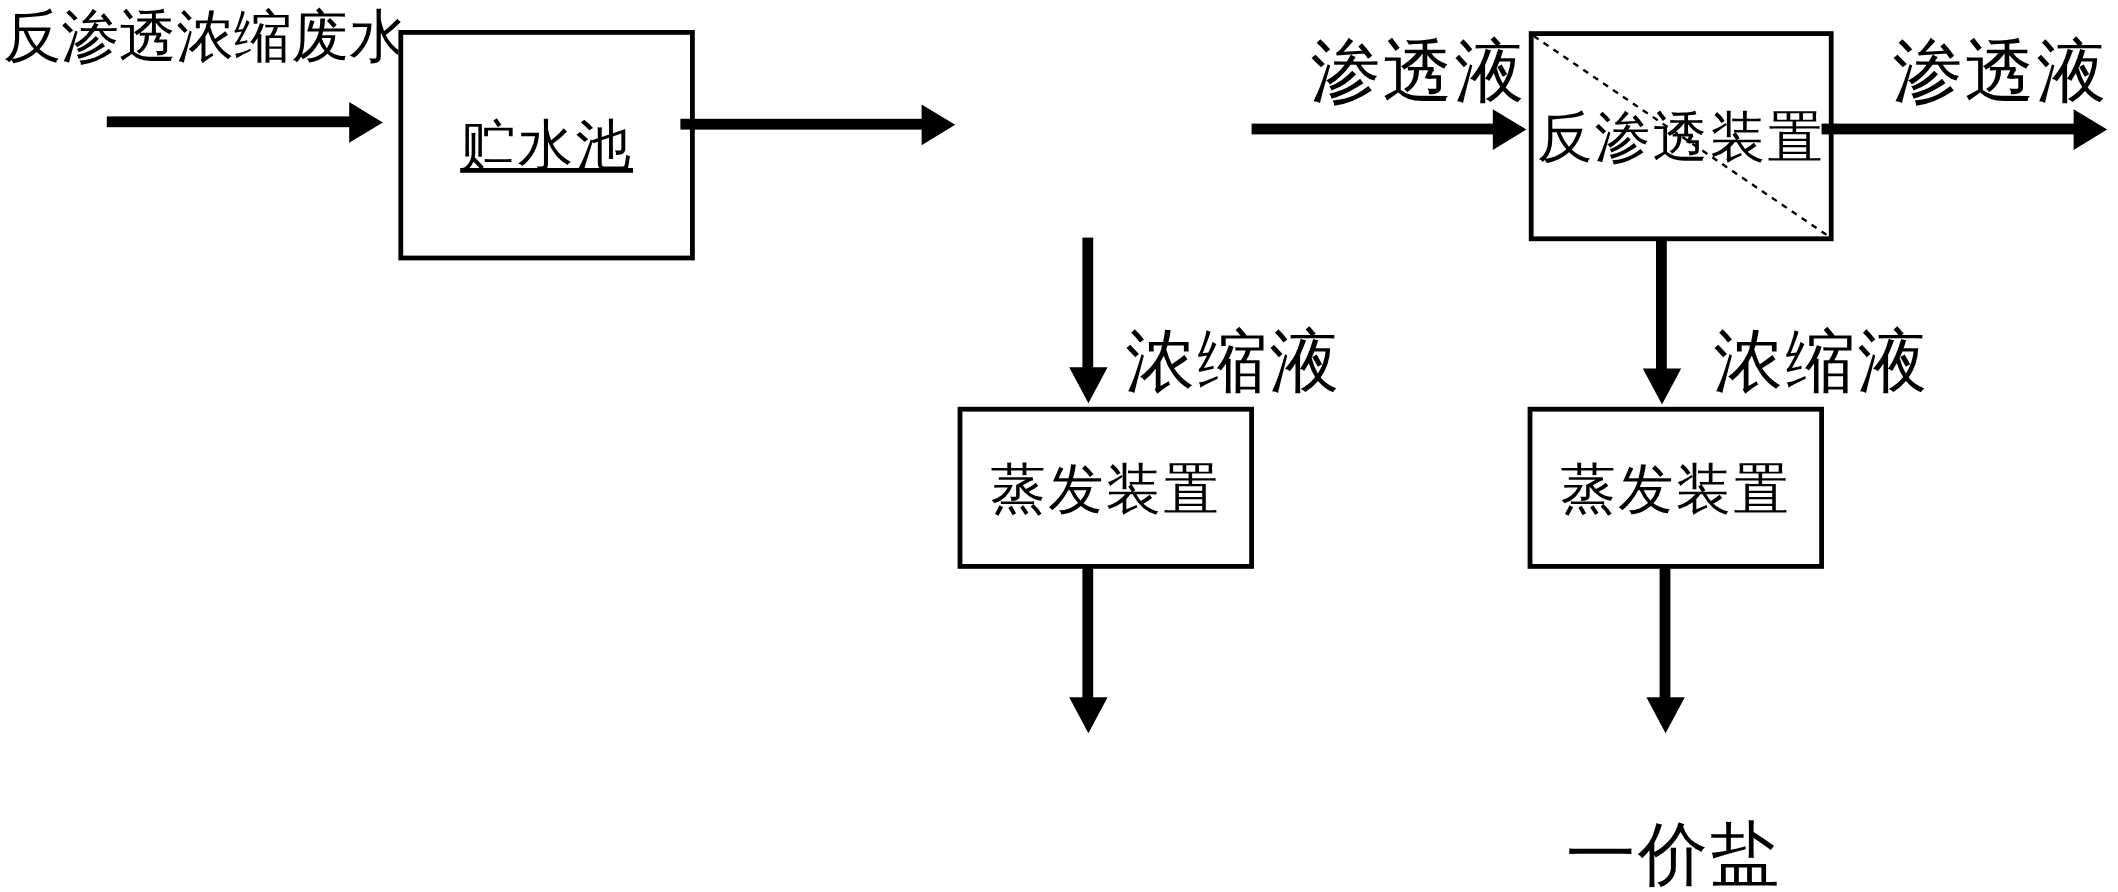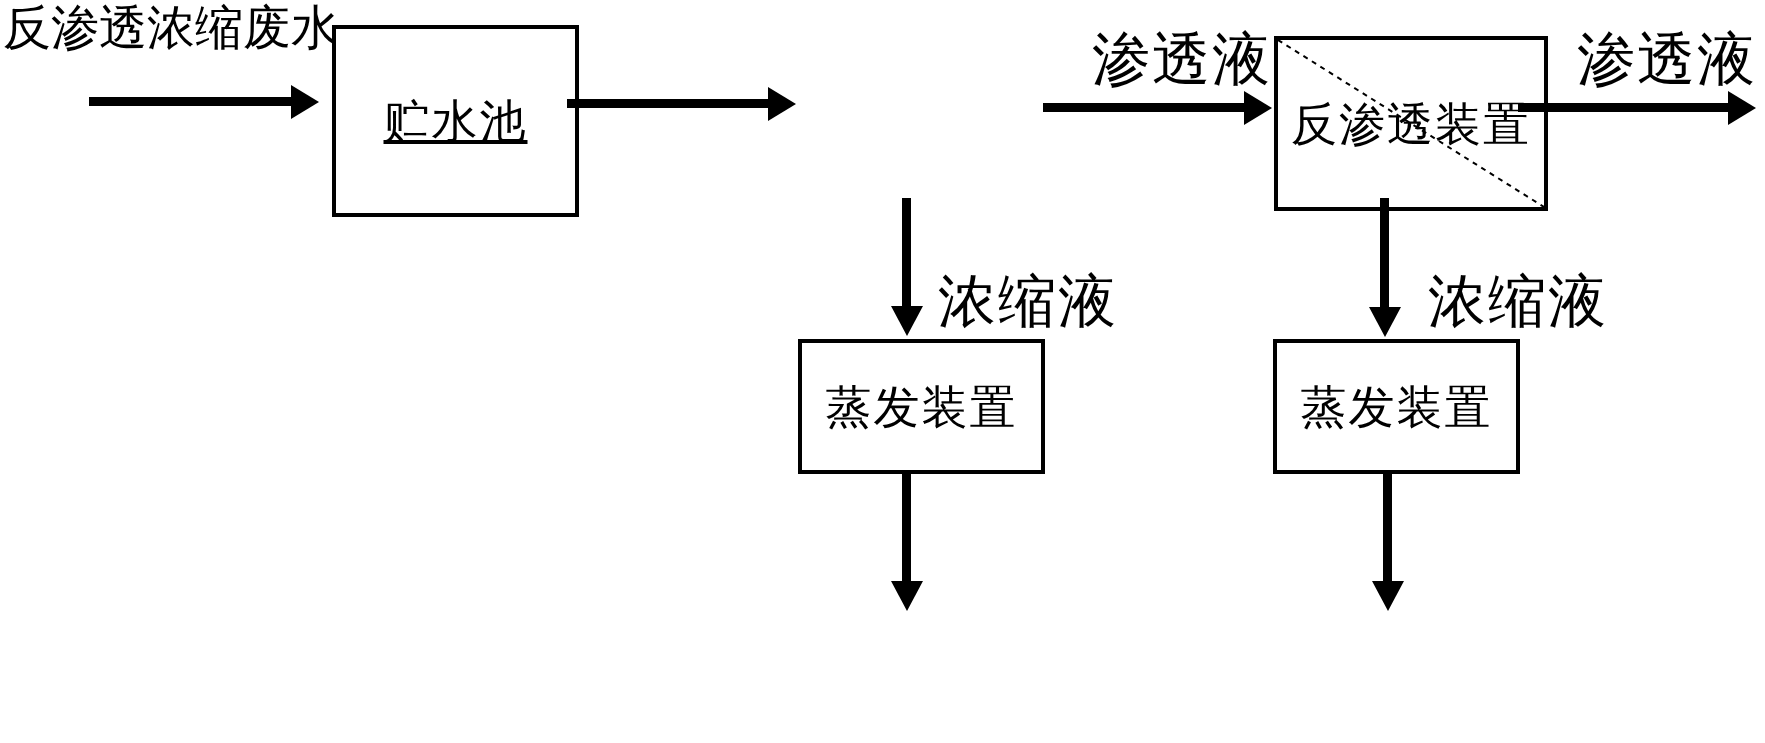--- a/index.html
+++ b/index.html
@@ -36,33 +36,33 @@
   }
   .diag {
     position: absolute;
     left: 0; top: 0;
     width: 100%; height: 100%;
     z-index: 1;
   }
 
   #box-storage       { left: 332px;  top: 25px;  width: 247px; height: 192px; text-decoration: underline; }
   #box-nf            { left: 798px;  top: 26px;  width: 246px; height: 174px; }
-  #box-ro            { left: 1274px; top: 36px;  width: 274px; height: 175px; }
+  #box-ro            { left: 1274px; top: 26px;  width: 254px; height: 175px; }
   #box-evap-left     { left: 798px;  top: 339px; width: 247px; height: 135px; }
   #box-evap-right    { left: 1273px; top: 339px; width: 247px; height: 135px; }
 
   
   .flabel {
     position: absolute;
     font-size: 58px;
     letter-spacing: 2px;
     line-height: 1;
     white-space: nowrap;
   }
-  #lbl-feed        { left: 3px;    top: 7px; font-size: 48px; letter-spacing: 0; font-family: Liberation Mono, monospace; }
+  #lbl-feed        { left: 3px;    top: 7px; font-size: 48px; letter-spacing: 0; }
   #lbl-permeate1   { left: 1092px; top: 30px; }
   #lbl-permeate2   { left: 1577px; top: 30px; }
   #lbl-conc1       { left: 938px;  top: 272px; }
   #lbl-conc2       { left: 1428px; top: 272px; }
   #lbl-divalent    { left: 848px;  top: 683px; }
   #lbl-monovalent  { left: 1305px; top: 683px; }
 
   
   .ah {
     position: absolute;
@@ -142,14 +142,15 @@
   <div class="av" id="ar-nf-down"></div>
   <div class="av" id="ar-ro-down"></div>
   <div class="av" id="ar-ev1-down"></div>
   <div class="av" id="ar-ev2-down"></div>
 
   <div class="flabel" id="lbl-permeate1">渗透液</div>
   <div class="flabel" id="lbl-permeate2">渗透液</div>
   <div class="flabel" id="lbl-conc1">浓缩液</div>
   <div class="flabel" id="lbl-conc2">浓缩液</div>
 
+  <div class="flabel" id="lbl-monovalent">一价盐</div>
 
 </div>
 
 </body></html>

